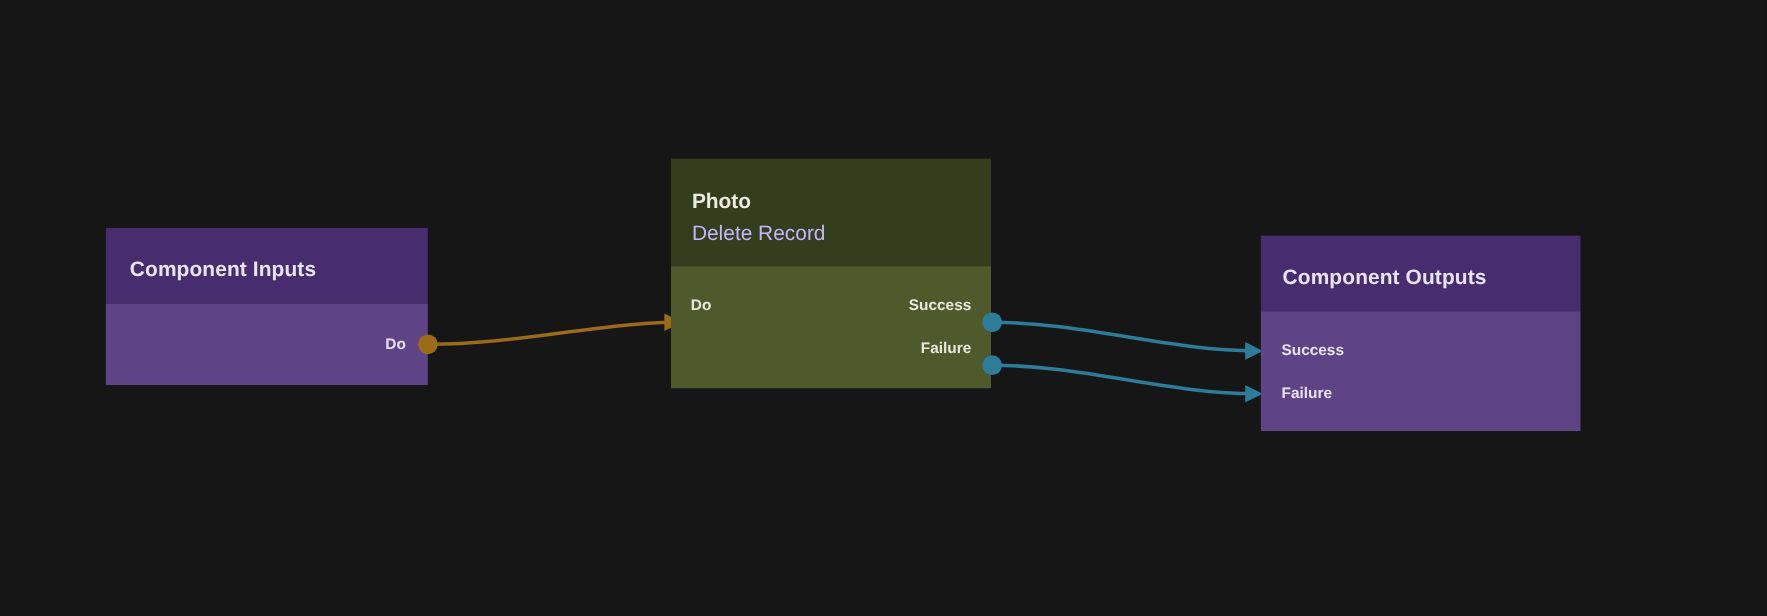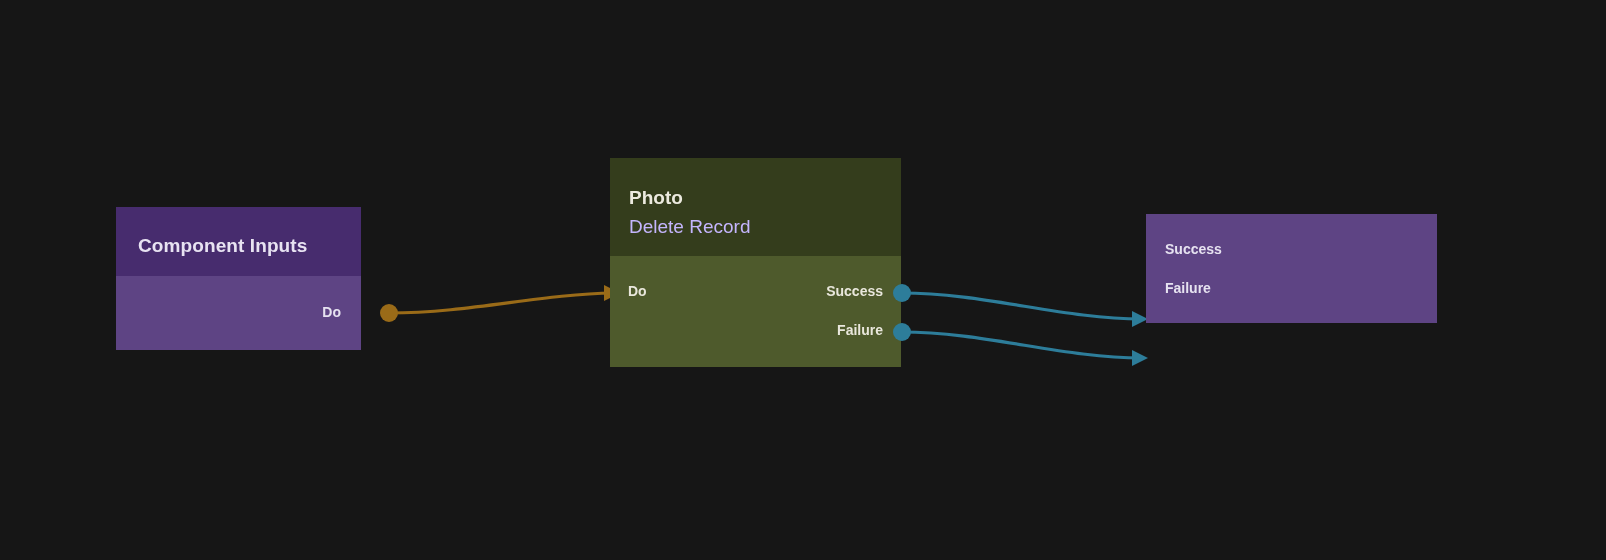--- a/index.html
+++ b/index.html
@@ -104,44 +104,47 @@
     <g>
       <path fill="none" stroke="#2d7d9a" stroke-width="3.2" stroke-linecap="round" d="M 901 293 C 985 293 1062 319 1142 319"></path>
       <path fill="#2d7d9a" d="M 1132 311 L 1148 319 L 1132 327 Z"></path>
     </g>
     <g>
       <path fill="none" stroke="#2d7d9a" stroke-width="3.2" stroke-linecap="round" d="M 901 332 C 985 332 1062 358 1142 358"></path>
       <path fill="#2d7d9a" d="M 1132 350 L 1148 358 L 1132 366 Z"></path>
     </g>
   </svg>
 
-  <div class="node node-io" style="left:96px; top:207px; width:245px; height:143px;margin-left:20px;">
+  <div class="node node-io" style="left:96px; top:207px; width:293px; height:143px;">
     <div class="node-header" style="height:69px; position:relative;">
       <div class="node-title" style="position:absolute; left:22px; top:29px;">Component Inputs</div>
     </div>
     <div class="node-body" style="height:74px; position:relative;">
       <div class="port-label right-align" style="right:20px; top:29px;">Do</div>
     </div>
   </div>
   <div class="pin" style="left:380px; top:304px; width:18px; height:18px; background:#9a6b18;"></div>
 
-  <div class="node node-action" style="left:610px; top:158px; width:291px; height:229px;">
+  <div class="node node-action" style="left:610px; top:144px; width:291px; height:229px;">
     <div class="node-header" style="height:98px; position:relative;">
       <div class="node-title" style="position:absolute; left:19px; top:30px;">Photo</div>
       <div class="node-subtitle" style="position:absolute; left:19px; top:59px;">Delete Record</div>
     </div>
     <div class="node-body" style="height:111px; position:relative;">
       <div class="port-label olive" style="left:18px; top:28px;">Do</div>
       <div class="port-label olive right-align" style="right:18px; top:28px;">Success</div>
       <div class="port-label olive right-align" style="right:18px; top:67px;">Failure</div>
     </div>
   </div>
   <div class="pin" style="left:893px; top:284px; width:18px; height:18px; background:#2d7d9a;"></div>
   <div class="pin" style="left:893px; top:323px; width:18px; height:18px; background:#2d7d9a;"></div>
 
   <div class="node node-io" style="left:1146px; top:214px; width:291px; height:178px;">
+    <div class="node-header" style="height:69px; position:relative;">
+      <div class="node-title" style="position:absolute; left:20px; top:29px;">Component Outputs</div>
+    </div>
     <div class="node-body" style="height:109px; position:relative;">
       <div class="port-label" style="left:19px; top:28px;">Success</div>
       <div class="port-label" style="left:19px; top:67px;">Failure</div>
     </div>
   </div>
 
 </div>
 
 </body></html>

